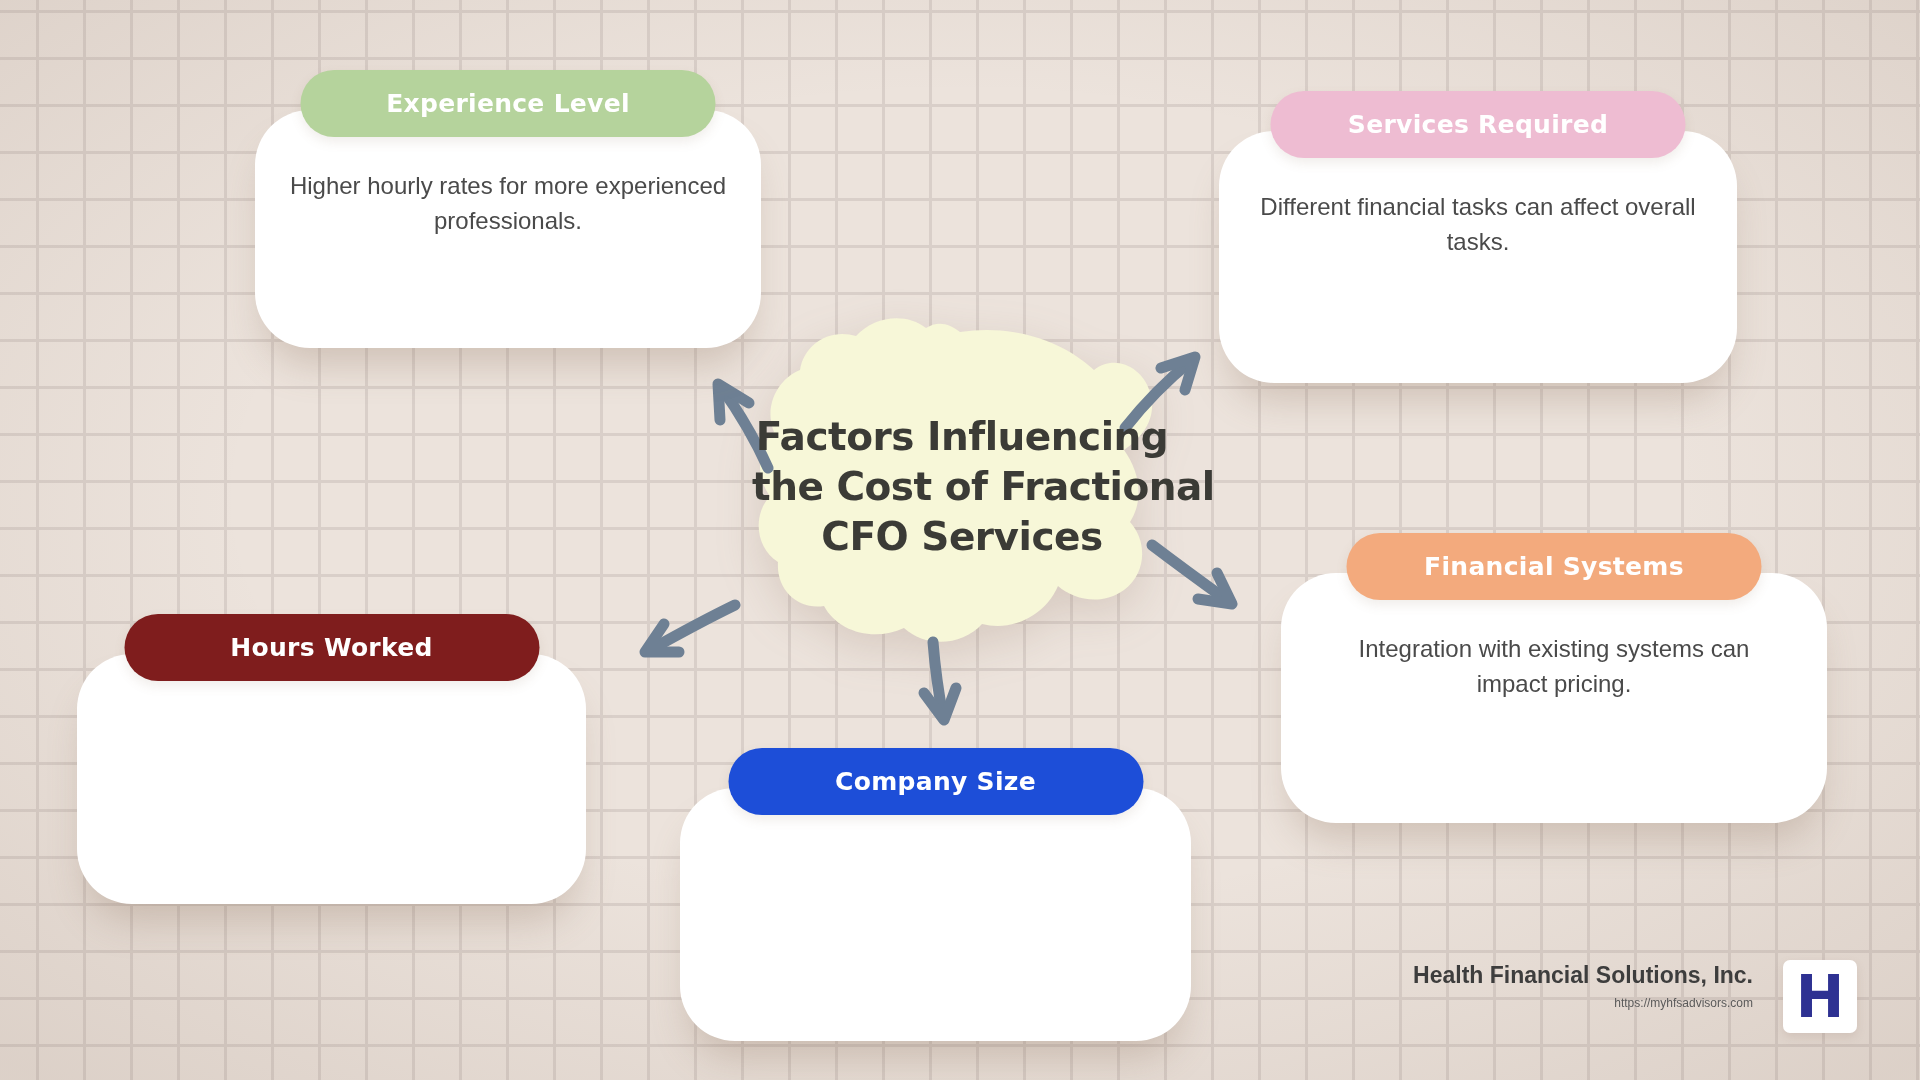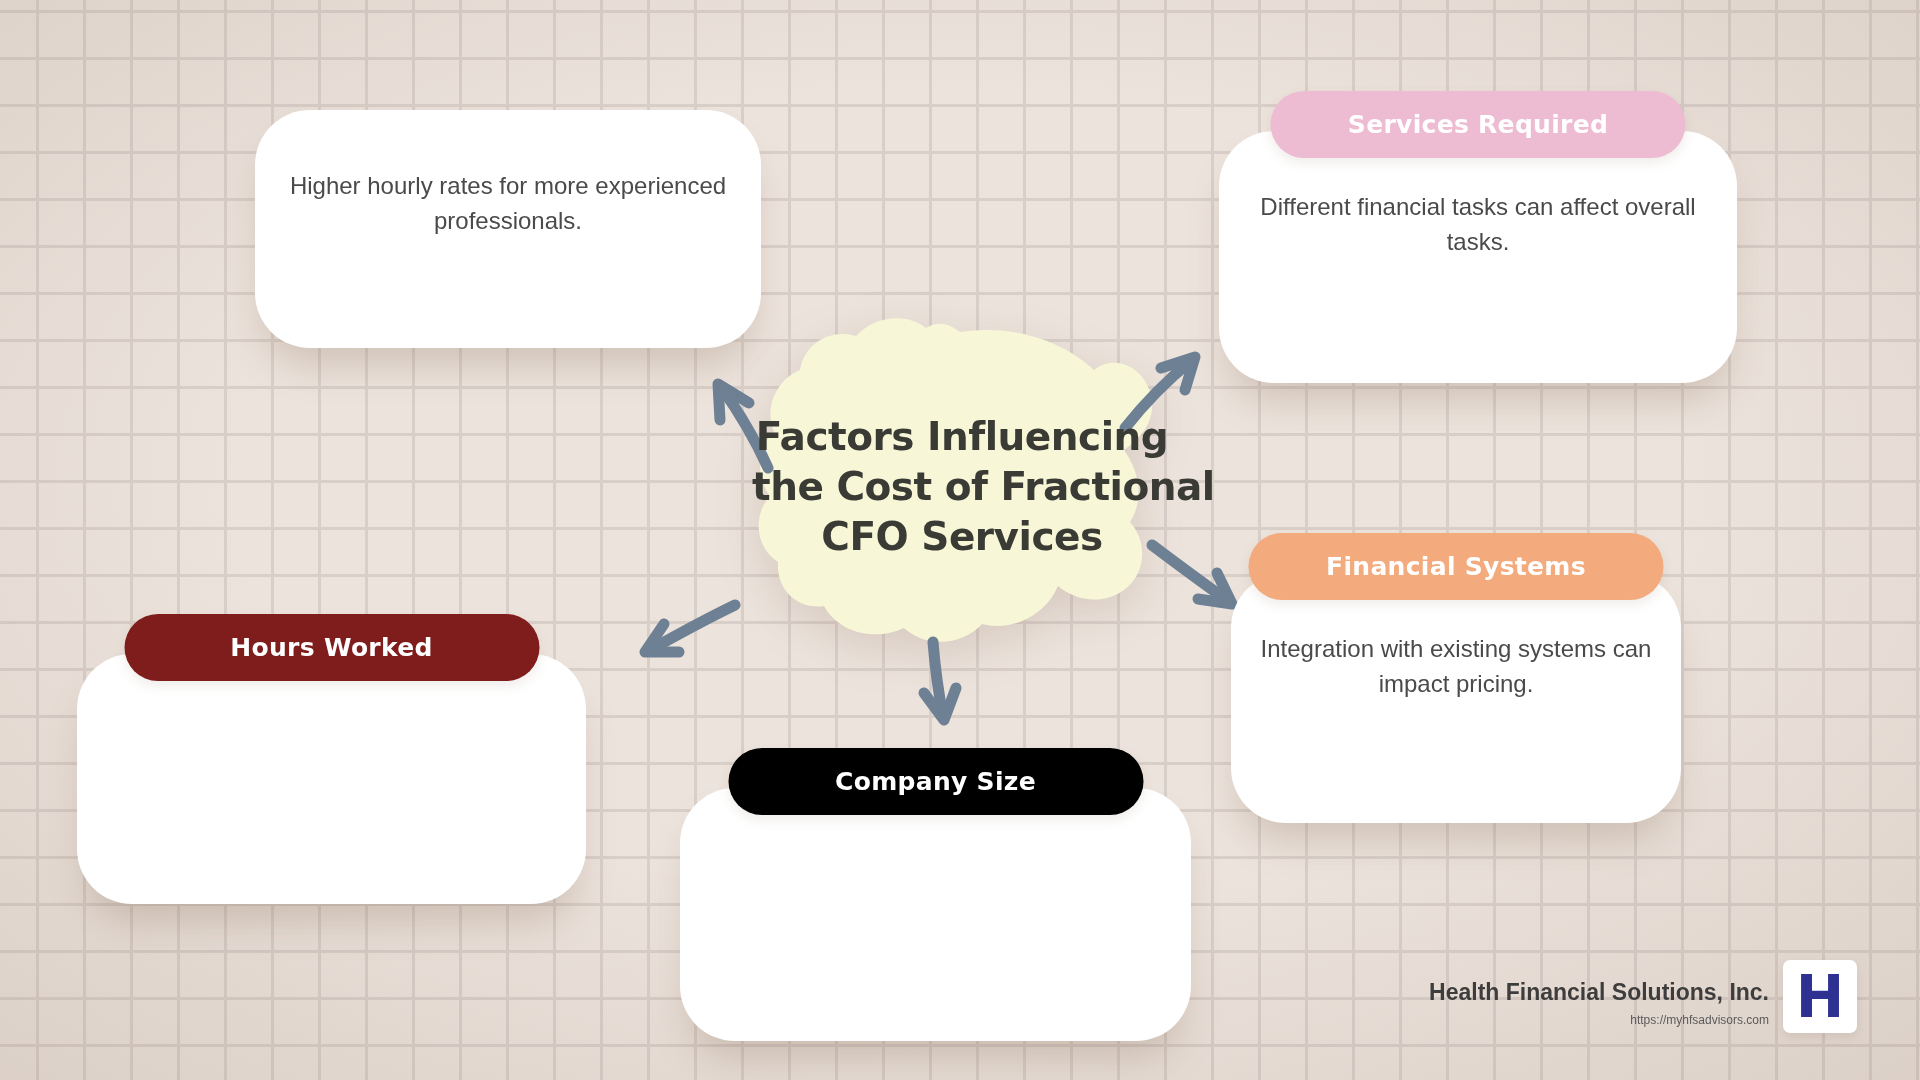--- a/index.html
+++ b/index.html
@@ -44,21 +44,21 @@
     background: #ffffff;
     border-radius: 55px;
     box-shadow: 0 26px 38px -10px rgba(133,104,84,0.28);
     padding-top: 58px;
     text-align: center;
   }
   .card--experience { left: 255px;  top: 110px; width: 506px; height: 238px; }
   .card--services   { left: 1219px; top: 131px; width: 518px; height: 252px; }
   .card--hours      { left: 77px;   top: 654px; width: 509px; height: 250px; }
   .card--company    { left: 680px;  top: 788px; width: 511px; height: 253px; }
-  .card--financial  { left: 1231px; top: 573px; width: 450px; height: 250px; }
+  .card--financial  { left: 1281px; top: 573px; width: 546px; height: 250px; }
 
   .pill {
     position: absolute;
     top: -40px; left: 50%; transform: translateX(-50%);
     width: 415px; height: 67px;
     border-radius: 34px;
     display: flex; align-items: center; justify-content: center;
     box-shadow: 0 5px 12px rgba(133,104,84,0.12);
   }
   .pill-label {
@@ -68,21 +68,21 @@
     font-size: 25px;
     letter-spacing: 0.3px;
     white-space: nowrap;
   }
   .card-desc { font-size: 24px; line-height: 35px; color: #4a4a4a; }
   .desc-line { white-space: nowrap; }
 
   .footer {
     position: absolute; z-index: 2;
     right: 63px; bottom: 47px;
-    display: flex; align-items: flex-end; gap: 14px;
+    display: flex; align-items: flex-start; gap: 30px;
   }
   .footer-text { text-align: right; }
   .footer-company { font-size: 23px; font-weight: 700; color: #3d3d3d; line-height: 30px; }
   .footer-url     { font-size: 12px; color: #5a5a5a; line-height: 26px; }
   .footer-logo {
     width: 74px; height: 73px;
     background: #ffffff;
     border-radius: 7px;
     display: flex; align-items: center; justify-content: center;
     box-shadow: 0 4px 10px rgba(133,104,84,0.15);
@@ -142,20 +142,23 @@
     </g>
   </svg>
 
   <div class="center-title" style="color: rgb(59, 59, 54);">
     <div class="title-line">Factors Influencing</div>
     <div class="title-line">the Cost of Fractional</div>
     <div class="title-line">CFO Services</div>
   </div>
 
   <div class="card card--experience">
+    <div class="pill" style="background-color: rgb(181, 211, 156);">
+      <span class="pill-label">Experience Level</span>
+    </div>
     <div class="card-desc">
       <div class="desc-line">Higher hourly rates for more experienced</div>
       <div class="desc-line">professionals.</div>
     </div>
   </div>
 
   <div class="card card--services">
     <div class="pill" style="background-color: rgb(238, 188, 210);">
       <span class="pill-label">Services Required</span>
     </div>
@@ -165,21 +168,21 @@
     </div>
   </div>
 
   <div class="card card--hours">
     <div class="pill" style="background-color: #7f1d1d;">
       <span class="pill-label">Hours Worked</span>
     </div>
   </div>
 
   <div class="card card--company">
-    <div class="pill" style="background-color: #000000;">
+    <div class="pill" style="background-color: #1d4ed8;">
       <span class="pill-label">Company Size</span>
     </div>
   </div>
 
   <div class="card card--financial">
     <div class="pill" style="background-color: rgb(243, 170, 125);">
       <span class="pill-label">Financial Systems</span>
     </div>
     <div class="card-desc">
       <div class="desc-line">Integration with existing systems can</div>

